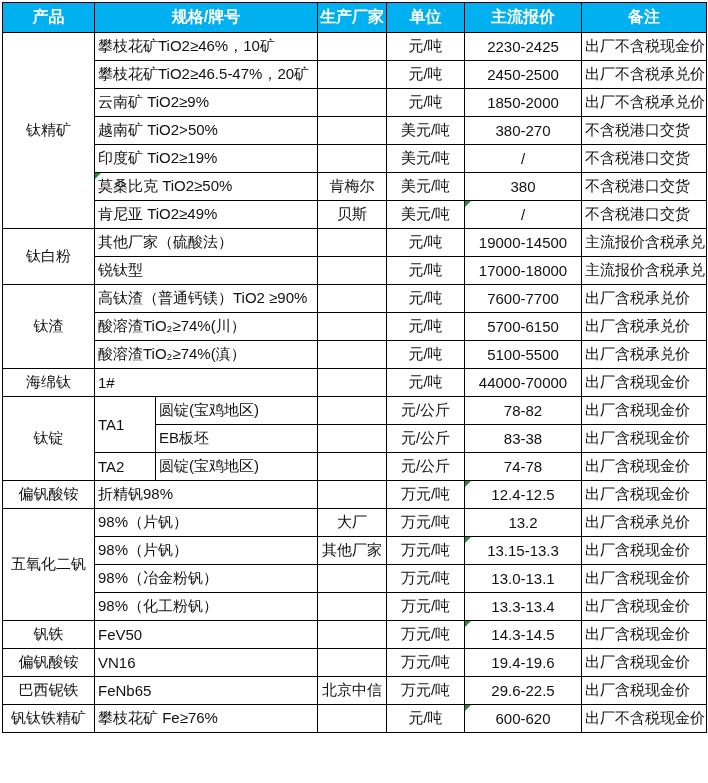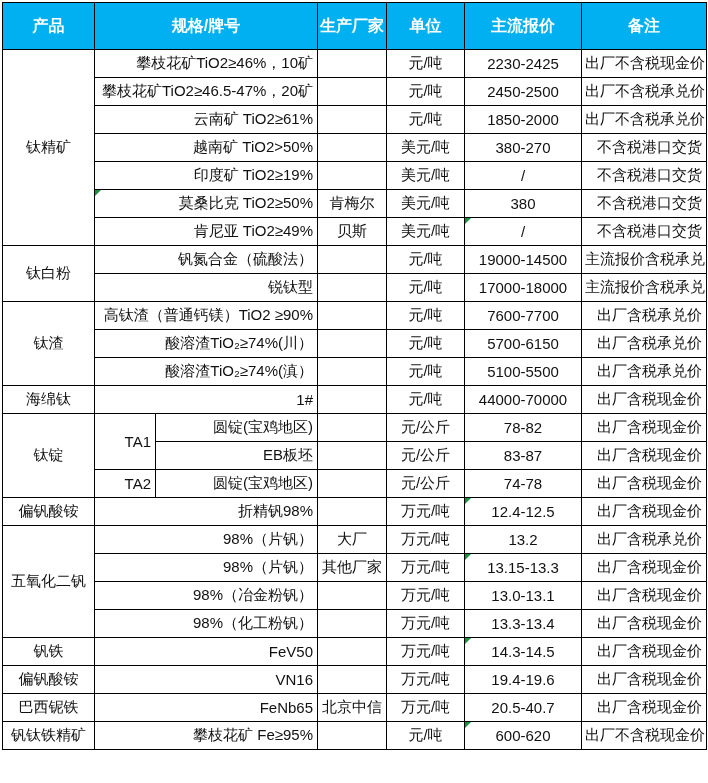--- a/index.html
+++ b/index.html
@@ -19,33 +19,33 @@
     border: 1px solid #000000;
     overflow: hidden;
     white-space: nowrap;
     position: relative;
   }
   .price-table th {
     background: var(--header-bg, #00B0F0);
     color: var(--header-text, #ffffff);
     font-size: 16px;
     font-weight: bold;
-    height: 47px;
+    height: 30px;
     text-align: center;
     padding: 0 2px;
   }
   .price-table td {
     height: 28px;
     font-size: 15px;
     color: #111111;
     padding: 0 2px;
     background: #ffffff;
   }
   td.c { text-align: center; }
-  td.l { text-align: right; padding: 0 4px 0 3px; }
+  td.l { text-align: left; padding: 0 4px 0 3px; }
   .tri {
     position: absolute;
     top: 0; left: 0;
     width: 0; height: 0;
     border-top: 6px solid var(--flag-color, #1E8F3E);
     border-right: 6px solid transparent;
   }
 </style>
 </head>
 <body>
@@ -81,21 +81,21 @@
       <td class="l">出厂不含税现金价</td>
     </tr>
     <tr>
       <td class="l" colspan="2">攀枝花矿TiO2≥46.5-47%，20矿</td>
       <td class="c"></td>
       <td class="c">元/吨</td>
       <td class="c">2450-2500</td>
       <td class="l">出厂不含税承兑价</td>
     </tr>
     <tr>
-      <td class="l" colspan="2">云南矿 TiO2≥61%</td>
+      <td class="l" colspan="2">云南矿 TiO2≥9%</td>
       <td class="c"></td>
       <td class="c">元/吨</td>
       <td class="c">1850-2000</td>
       <td class="l">出厂不含税承兑价</td>
     </tr>
     <tr>
       <td class="l" colspan="2">越南矿 TiO2&gt;50%</td>
       <td class="c"></td>
       <td class="c">美元/吨</td>
       <td class="c">380-270</td>
@@ -118,21 +118,21 @@
     <tr>
       <td class="l" colspan="2">肯尼亚 TiO2≥49%</td>
       <td class="c">贝斯</td>
       <td class="c">美元/吨</td>
       <td class="c"><span class="tri"></span><span>/</span></td>
       <td class="l">不含税港口交货</td>
     </tr>
 
     <tr>
       <td class="c" rowspan="2">钛白粉</td>
-      <td class="l" colspan="2">钒氮合金（硫酸法）</td>
+      <td class="l" colspan="2">其他厂家（硫酸法）</td>
       <td class="c"></td>
       <td class="c">元/吨</td>
       <td class="c">19000-14500</td>
       <td class="l">主流报价含税承兑</td>
     </tr>
     <tr>
       <td class="l" colspan="2">锐钛型</td>
       <td class="c"></td>
       <td class="c">元/吨</td>
       <td class="c">17000-18000</td>
@@ -177,21 +177,21 @@
       <td class="l">圆锭(宝鸡地区)</td>
       <td class="c"></td>
       <td class="c">元/公斤</td>
       <td class="c">78-82</td>
       <td class="l">出厂含税现金价</td>
     </tr>
     <tr>
       <td class="l">EB板坯</td>
       <td class="c"></td>
       <td class="c">元/公斤</td>
-      <td class="c">83-87</td>
+      <td class="c">83-38</td>
       <td class="l">出厂含税现金价</td>
     </tr>
     <tr>
       <td class="l">TA2</td>
       <td class="l">圆锭(宝鸡地区)</td>
       <td class="c"></td>
       <td class="c">元/公斤</td>
       <td class="c">74-78</td>
       <td class="l">出厂含税现金价</td>
     </tr>
@@ -251,26 +251,26 @@
       <td class="c">万元/吨</td>
       <td class="c">19.4-19.6</td>
       <td class="l">出厂含税现金价</td>
     </tr>
 
     <tr>
       <td class="c">巴西铌铁</td>
       <td class="l" colspan="2">FeNb65</td>
       <td class="c">北京中信</td>
       <td class="c">万元/吨</td>
-      <td class="c">20.5-40.7</td>
+      <td class="c">29.6-22.5</td>
       <td class="l">出厂含税现金价</td>
     </tr>
 
     <tr>
       <td class="c">钒钛铁精矿</td>
-      <td class="l" colspan="2">攀枝花矿 Fe≥95%</td>
+      <td class="l" colspan="2">攀枝花矿 Fe≥76%</td>
       <td class="c"></td>
       <td class="c">元/吨</td>
       <td class="c"><span class="tri"></span><span>600-620</span></td>
       <td class="l">出厂不含税现金价</td>
     </tr>
   </tbody>
 </table>
 
 </body></html>

